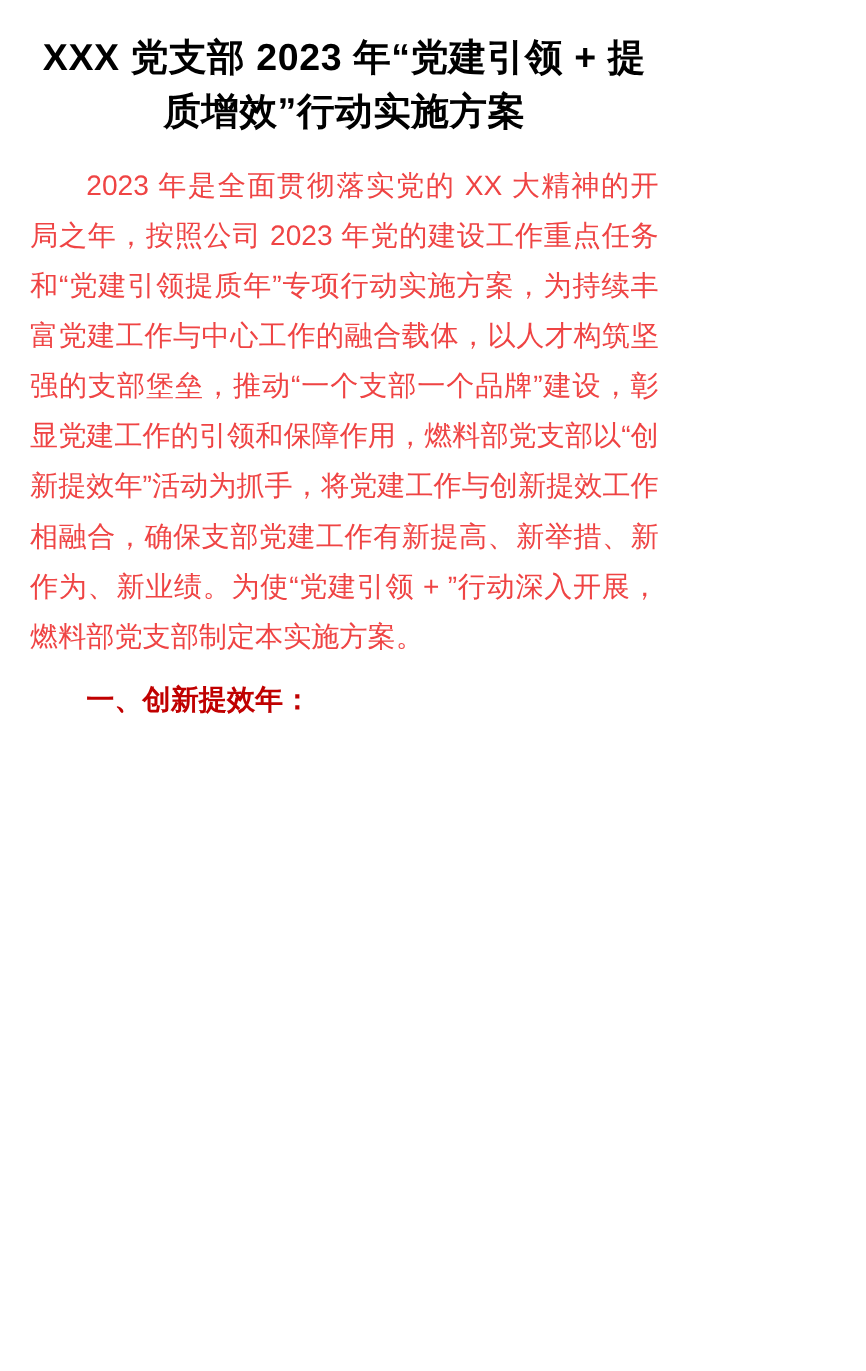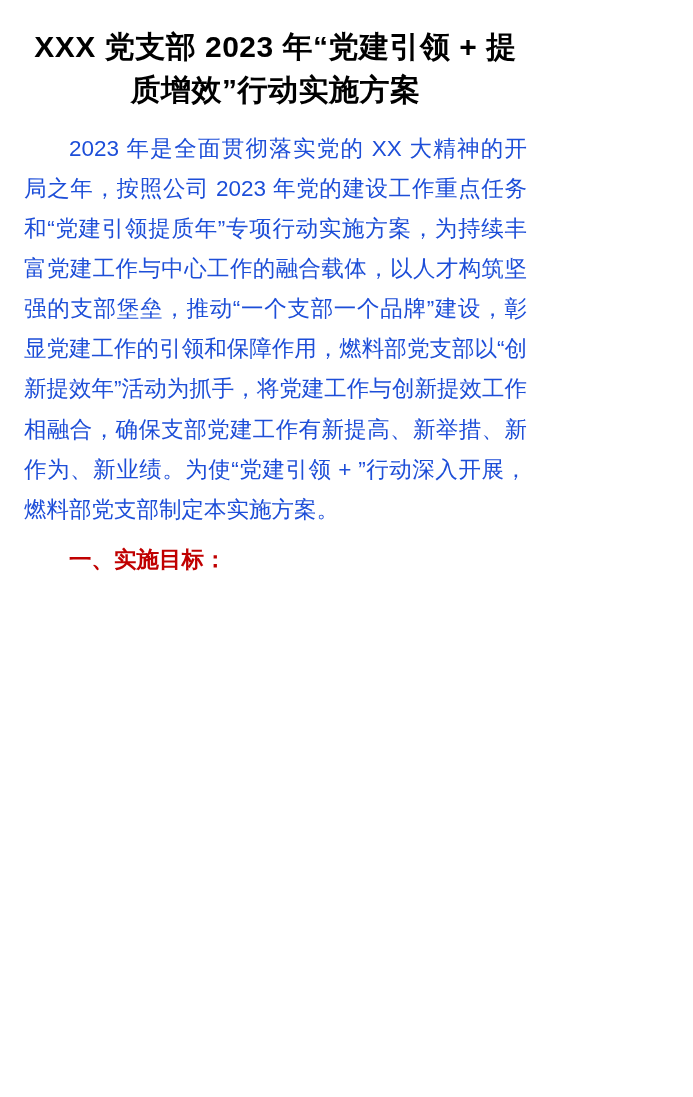--- a/index.html
+++ b/index.html
@@ -28,21 +28,21 @@
     text-align: center;
     letter-spacing: 0.5px;
     color: #000000;
     margin: 0 6px 18px 6px;
   }
   .para {
     font-size: 22.5px;
     line-height: 1.78;
     text-align: justify;
     text-justify: inter-ideograph;
-    color: #1d4ed8;
+    color: #ef4444;
     margin: 0 0 2px 0;
     text-indent: 2em;
   }
   .section-heading {
     font-size: 22.5px;
     line-height: 1.78;
     font-weight: bold;
     color: #c00000;
     text-indent: 2em;
     margin: 10px 0 2px 0;
@@ -51,16 +51,16 @@
 </style>
 </head>
 <body>
 
 <div class="page">
 
   <h1 class="doc-title">XXX 党支部 2023 年“党建引领 + 提质增效”行动实施方案</h1>
 
   <p class="para">2023 年是全面贯彻落实党的 XX 大精神的开局之年，按照公司 2023 年党的建设工作重点任务和“党建引领提质年”专项行动实施方案，为持续丰富党建工作与中心工作的融合载体，以人才构筑坚强的支部堡垒，推动“一个支部一个品牌”建设，彰显党建工作的引领和保障作用，燃料部党支部以“创新提效年”活动为抓手，将党建工作与创新提效工作相融合，确保支部党建工作有新提高、新举措、新作为、新业绩。为使“党建引领 + ”行动深入开展，燃料部党支部制定本实施方案。</p>
 
-  <h2 class="section-heading">一、实施目标：</h2>
+  <h2 class="section-heading">一、创新提效年：</h2>
 
 
 </div>
 
 </body></html>

